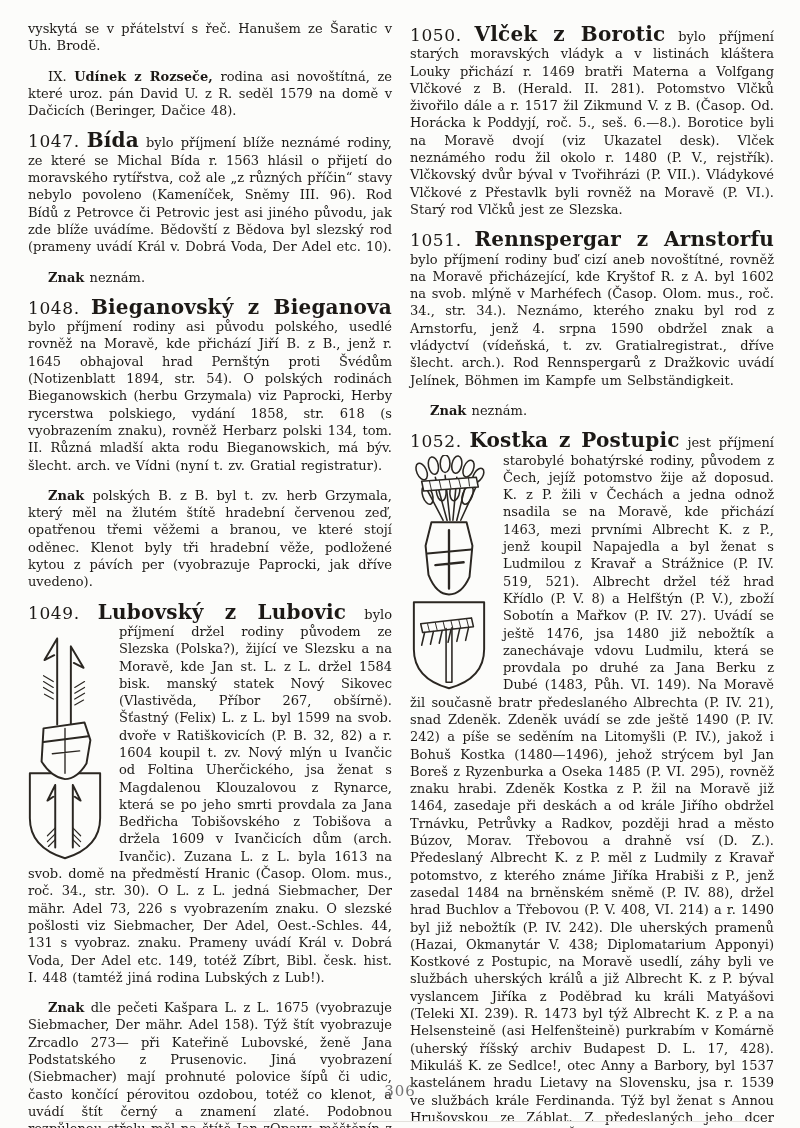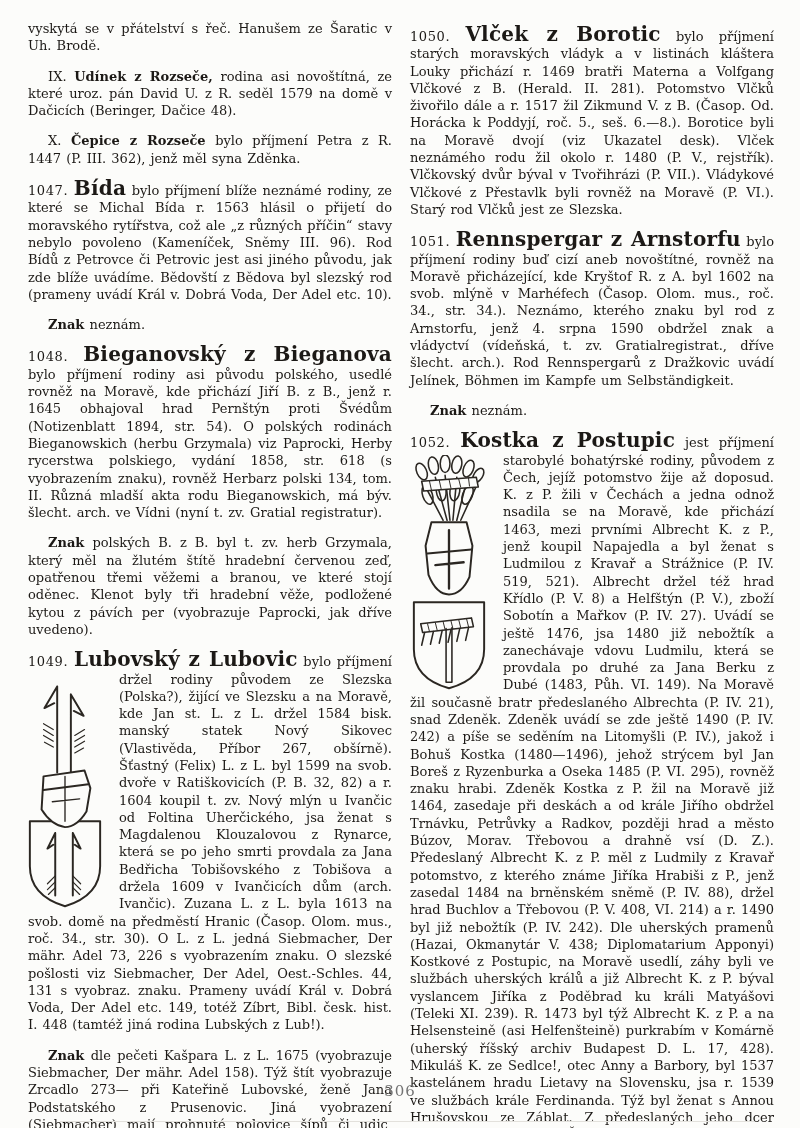--- a/index.html
+++ b/index.html
@@ -26,21 +26,21 @@
     margin:0;
     font-size:13px;
     line-height:17.3px;
     text-align:justify;
     word-spacing:1px;
   }
   .para + .para{margin-top:13px;}
   .entry{margin-top:13px;}
   .ind{text-indent:20px;}
   .enum{
-    font-size:13px;
+    font-size:17px;
     letter-spacing:0.6px;
   }
   .fam{
     font-weight:bold;
     font-size:20px;
     letter-spacing:0.2px;
   }
   .famsm{font-weight:bold;}
   .lead{font-weight:bold;}
   .arms{
@@ -77,25 +77,20 @@
       <p class="para">
         <span>vyskytá se v přátelství s řeč. Hanušem ze Šaratic v Uh. Brodě.</span>
       </p>
 
       <p class="para ind">
         <span>IX.</span>
         <b class="famsm">Udínek z Rozseče,</b>
         <span>rodina asi novoštítná, ze které uroz. pán David U. z R. seděl 1579 na domě v Dačicích (Beringer, Dačice 48).</span>
       </p>
 
-      <p class="para ind">
-        <span>X.</span>
-        <b class="famsm">Čepice z Rozseče</b>
-        <span>bylo příjmení Petra z R. 1447 (P. III. 362), jenž měl syna Zděnka.</span>
-      </p>
 
       <p class="para entry">
         <span class="enum">1047.</span>
         <b class="fam">Bída</b>
         <span>bylo příjmení blíže neznámé rodiny, ze které se Michal Bída r. 1563 hlásil o přijetí do moravského rytířstva, což ale „z různých příčin“ stavy nebylo povoleno (Kameníček, Sněmy III. 96). Rod Bídů z Petrovce či Petrovic jest asi jiného původu, jak zde blíže uvádíme. Bědovští z Bědova byl slezský rod (prameny uvádí Král v. Dobrá Voda, Der Adel etc. 10).</span>
       </p>
 
       <p class="para ind">
         <b class="lead">Znak</b>
         <span>neznám.</span>

